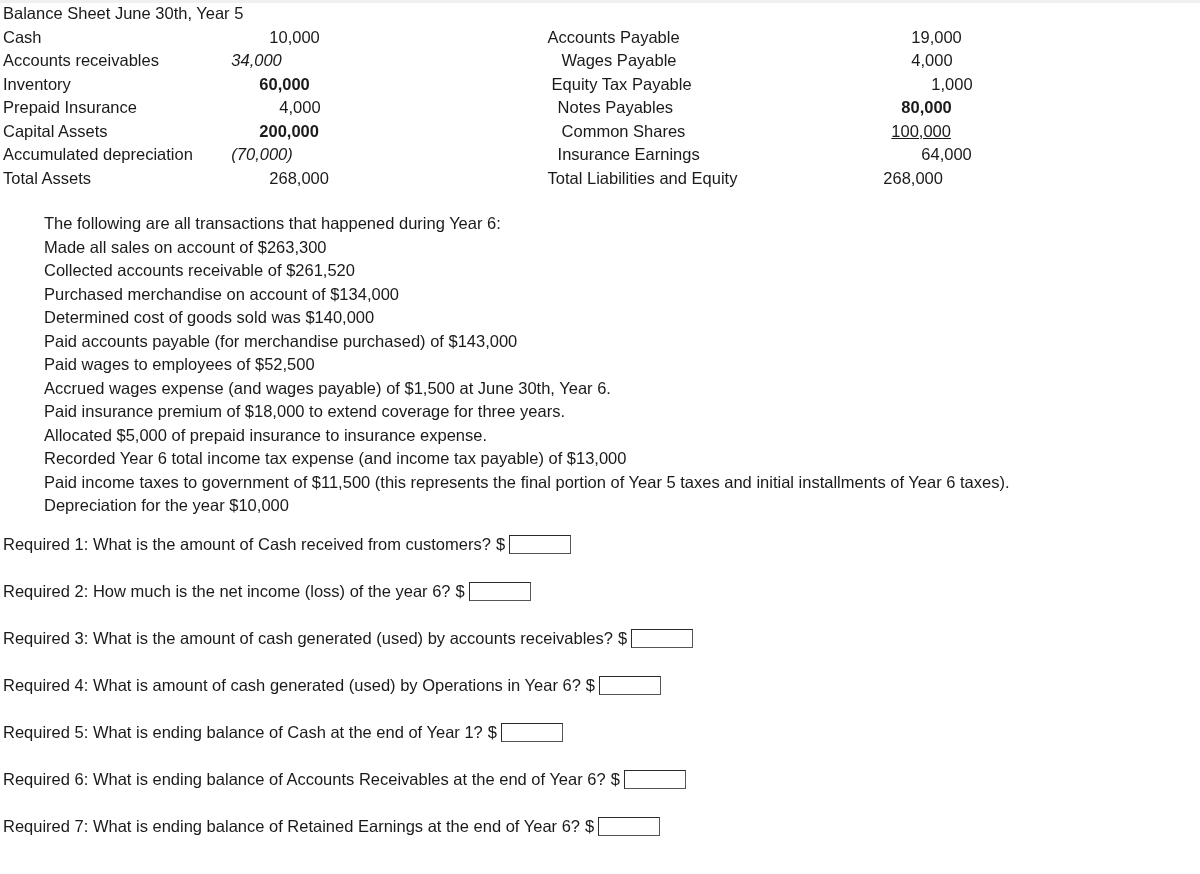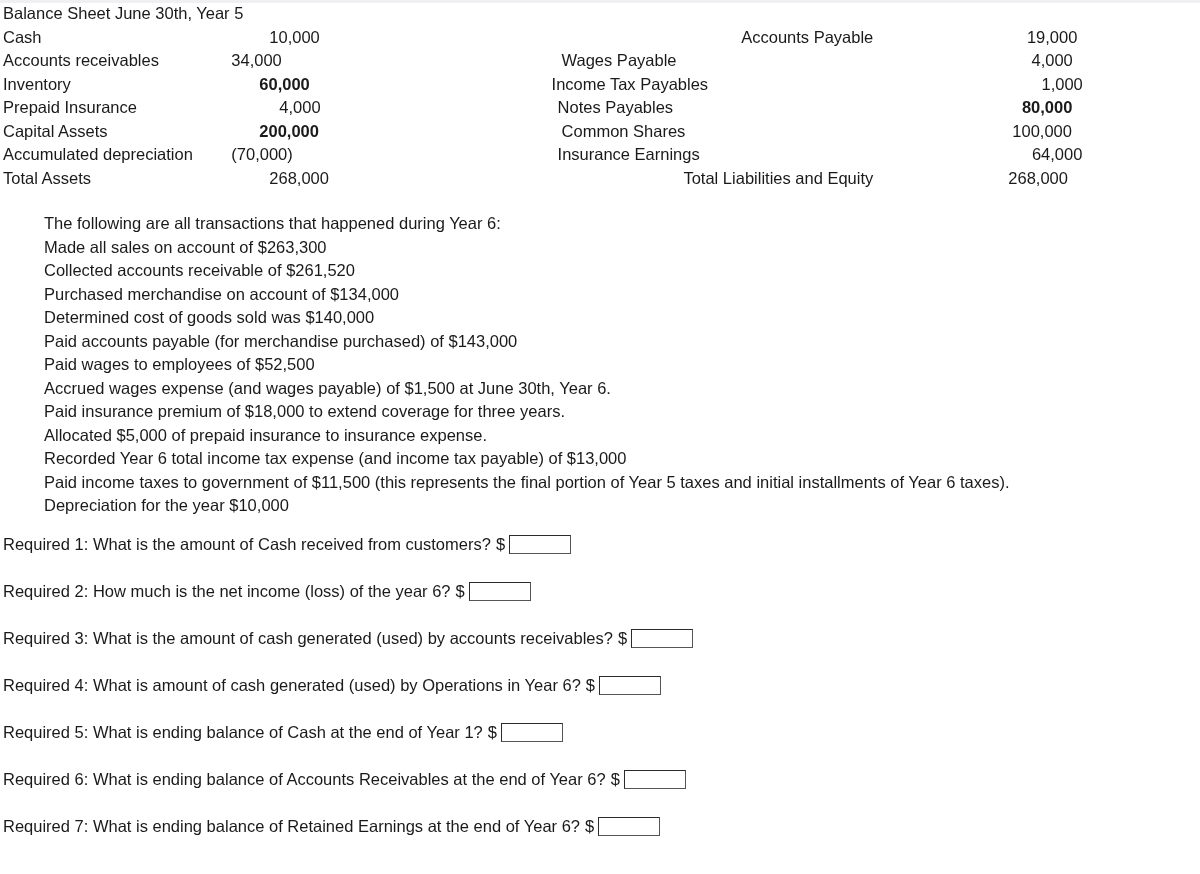--- a/index.html
+++ b/index.html
@@ -46,34 +46,34 @@
   .bs-table td {
     padding: 0;
     font-size: 16.5px;
     line-height: 23.5px;
     vertical-align: top;
     white-space: pre;
   }
   .col-a-label { width: 170px; }
   .col-a-num   { width: 190px; text-align: left; }
   .col-b-label { width: 240px; }
-  .col-b-num   { width: 200px; text-align: center; }
+  .col-b-num   { width: 200px; text-align: left; }
   .hdr { white-space: pre; }
 
   
-  .n-ind-0  { padding-left: 0px   !important; }
+  .n-ind-0  { padding-left: 0px   !important; font-style: italic; }
   .n-ind-10 { padding-left: 10px  !important; }
-  .n-ind-18 { padding-left: 18px  !important; }
+  .n-ind-18 { padding-left: 18px  !important; text-decoration: underline; }
   .n-ind-28 { padding-left: 28px  !important; font-weight: bold; }
   .n-ind-38 { padding-left: 38px  !important; }
   .n-ind-48 { padding-left: 48px  !important; }
   .n-ind-58 { padding-left: 58px  !important; }
 
   .l-ind-0  { padding-left: 0px   !important; }
-  .l-ind-10 { padding-left: 10px  !important; text-align: right; }
+  .l-ind-10 { padding-left: 10px  !important; }
   .l-ind-14 { padding-left: 14px  !important; }
   .l-ind-20 { padding-left: 20px  !important; }
   .l-ind-24 { padding-left: 24px  !important; }
 
   
   .transactions {
     margin-top: 22px;
   }
   .txn-line {
     font-size: 16.5px;
@@ -136,21 +136,21 @@
         <tr>
           <td class="col-a-label">Accounts receivables</td>
           <td class="col-a-num n-ind-0">34,000</td>
           <td class="col-b-label l-ind-24">Wages Payable</td>
           <td class="col-b-num n-ind-38">4,000</td>
         </tr>
 
         <tr>
           <td class="col-a-label">Inventory</td>
           <td class="col-a-num n-ind-28">60,000</td>
-          <td class="col-b-label l-ind-14">Income Tax Payables</td>
+          <td class="col-b-label l-ind-14">Equity Tax Payable</td>
           <td class="col-b-num n-ind-58">1,000</td>
         </tr>
 
         <tr>
           <td class="col-a-label">Prepaid Insurance</td>
           <td class="col-a-num n-ind-48">4,000</td>
           <td class="col-b-label l-ind-20">Notes Payables</td>
           <td class="col-b-num n-ind-28">80,000</td>
         </tr>
 

